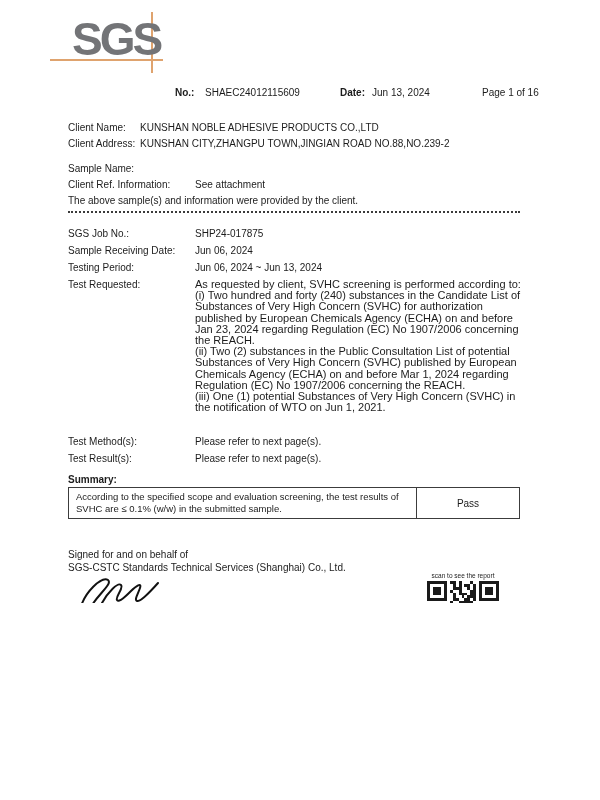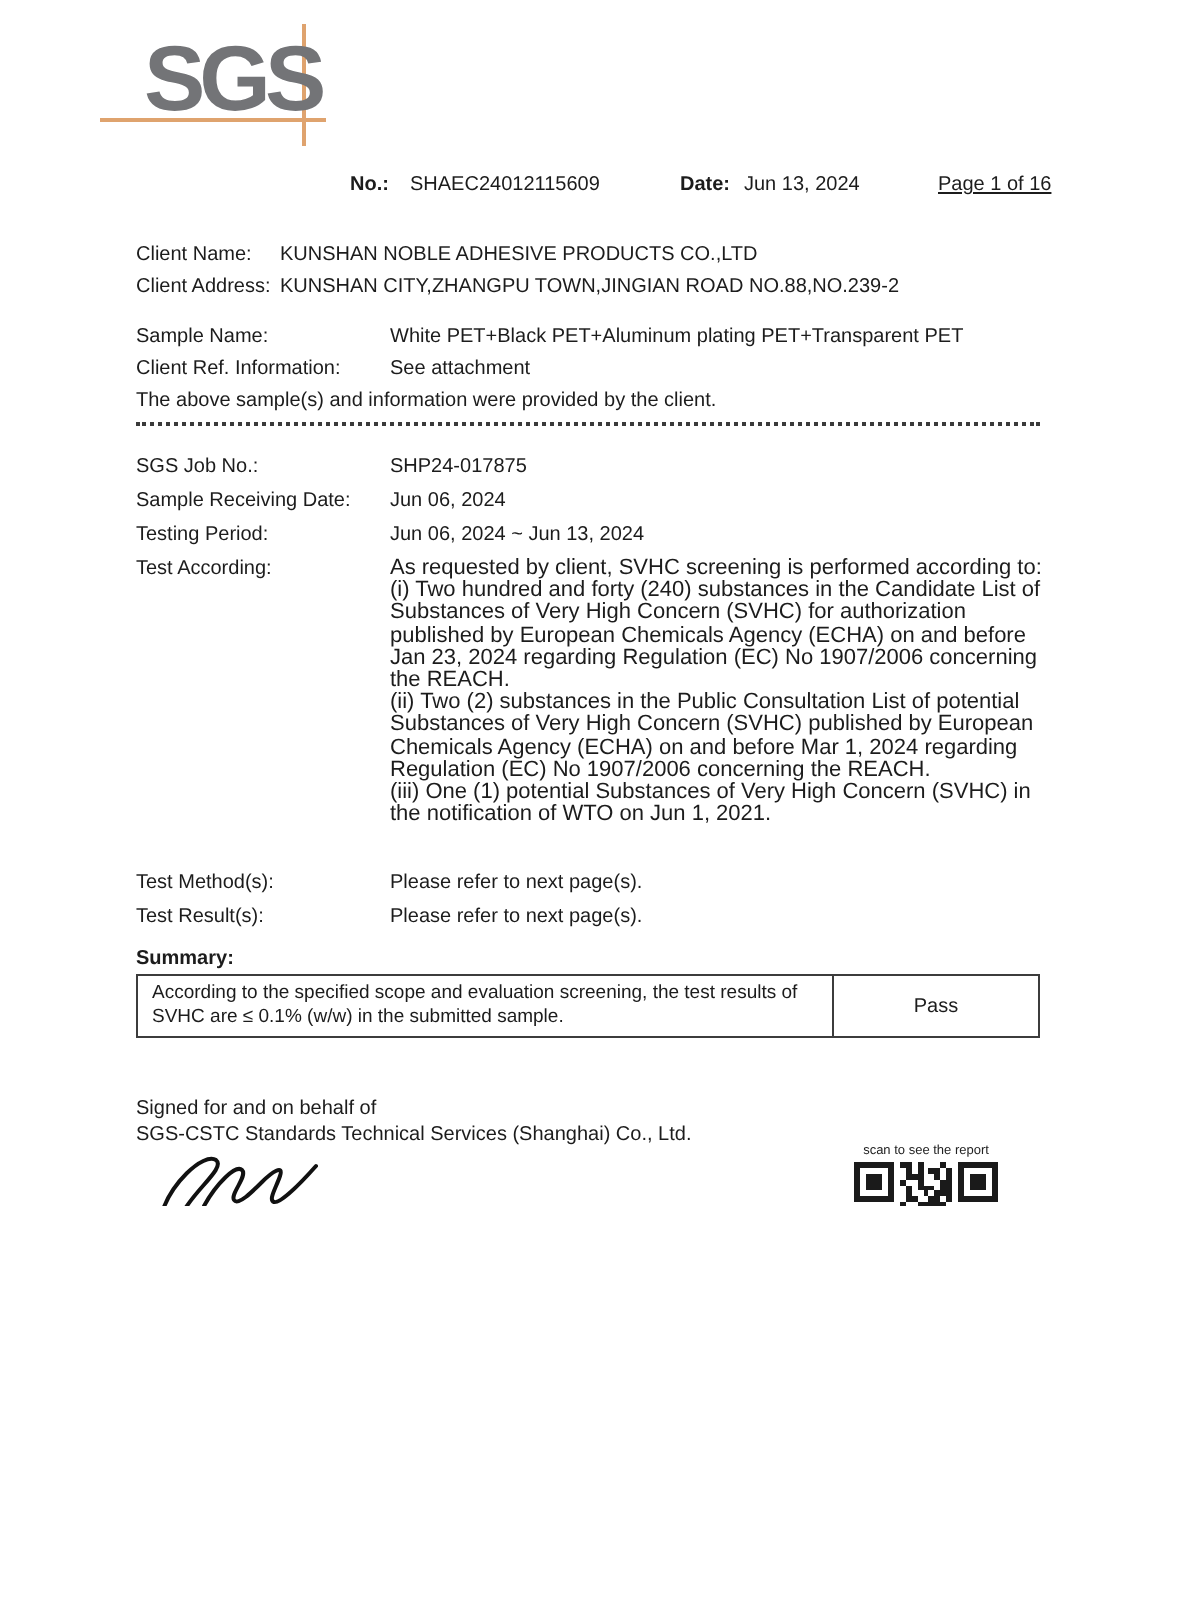--- a/index.html
+++ b/index.html
@@ -62,42 +62,41 @@
 <div class="page">
 
   <div class="abs cross-h"></div>
   <div class="abs cross-v"></div>
   <div class="abs logo-sgs">SGS</div>
 
   <div class="abs b t10" style="left:175px; top:87px;">No.:</div>
   <div class="abs t10" style="left:205px; top:87px;">SHAEC24012115609</div>
   <div class="abs b t10" style="left:340px; top:87px;">Date:</div>
   <div class="abs t10" style="left:372px; top:87px;">Jun 13, 2024</div>
-  <div class="abs t10" style="left:469px; top:87px;text-decoration:underline;">Page 1 of 16</div>
+  <div class="abs t10" style="left:482px; top:87px;">Page 1 of 16</div>
 
   <div class="lbl" style="top:122px;">Client Name:</div>
   <div class="val140" style="top:122px;">KUNSHAN NOBLE ADHESIVE PRODUCTS CO.,LTD</div>
   <div class="lbl" style="top:138px;">Client Address:</div>
   <div class="val140" style="top:138px;">KUNSHAN CITY,ZHANGPU TOWN,JINGIAN ROAD NO.88,NO.239-2</div>
 
   <div class="lbl" style="top:163px;">Sample Name:</div>
-  <div class="val195" style="top:163px;">White PET+Black PET+Aluminum plating PET+Transparent PET</div>
   <div class="lbl" style="top:179px;">Client Ref. Information:</div>
   <div class="val195" style="top:179px;">See attachment</div>
   <div class="lbl" style="top:195px;">The above sample(s) and information were provided by the client.</div>
   <div class="abs dotline"></div>
 
   <div class="lbl" style="top:228px;">SGS Job No.:</div>
   <div class="val195" style="top:228px;">SHP24-017875</div>
   <div class="lbl" style="top:245px;">Sample Receiving Date:</div>
   <div class="val195" style="top:245px;">Jun 06, 2024</div>
   <div class="lbl" style="top:262px;">Testing Period:</div>
   <div class="val195" style="top:262px;">Jun 06, 2024 ~ Jun 13, 2024</div>
 
-  <div class="lbl" style="top:279px;">Test According:</div>
+  <div class="lbl" style="top:279px;">Test Requested:</div>
   <div class="abs tr-block">
     <p>As requested by client, SVHC screening is performed according to:</p>
     <p>(i) Two hundred and forty (240) substances in the Candidate List of Substances of Very High Concern (SVHC) for authorization published by European Chemicals Agency (ECHA) on and before Jan 23, 2024 regarding Regulation (EC) No 1907/2006 concerning the REACH.</p>
     <p>(ii) Two (2) substances in the Public Consultation List of potential Substances of Very High Concern (SVHC) published by European Chemicals Agency (ECHA) on and before Mar 1, 2024 regarding Regulation (EC) No 1907/2006 concerning the REACH.</p>
     <p>(iii) One (1) potential Substances of Very High Concern (SVHC) in the notification of WTO on Jun 1, 2021.</p>
   </div>
 
   <div class="lbl" style="top:436px;">Test Method(s):</div>
   <div class="val195" style="top:436px;">Please refer to next page(s).</div>
   <div class="lbl" style="top:453px;">Test Result(s):</div>

